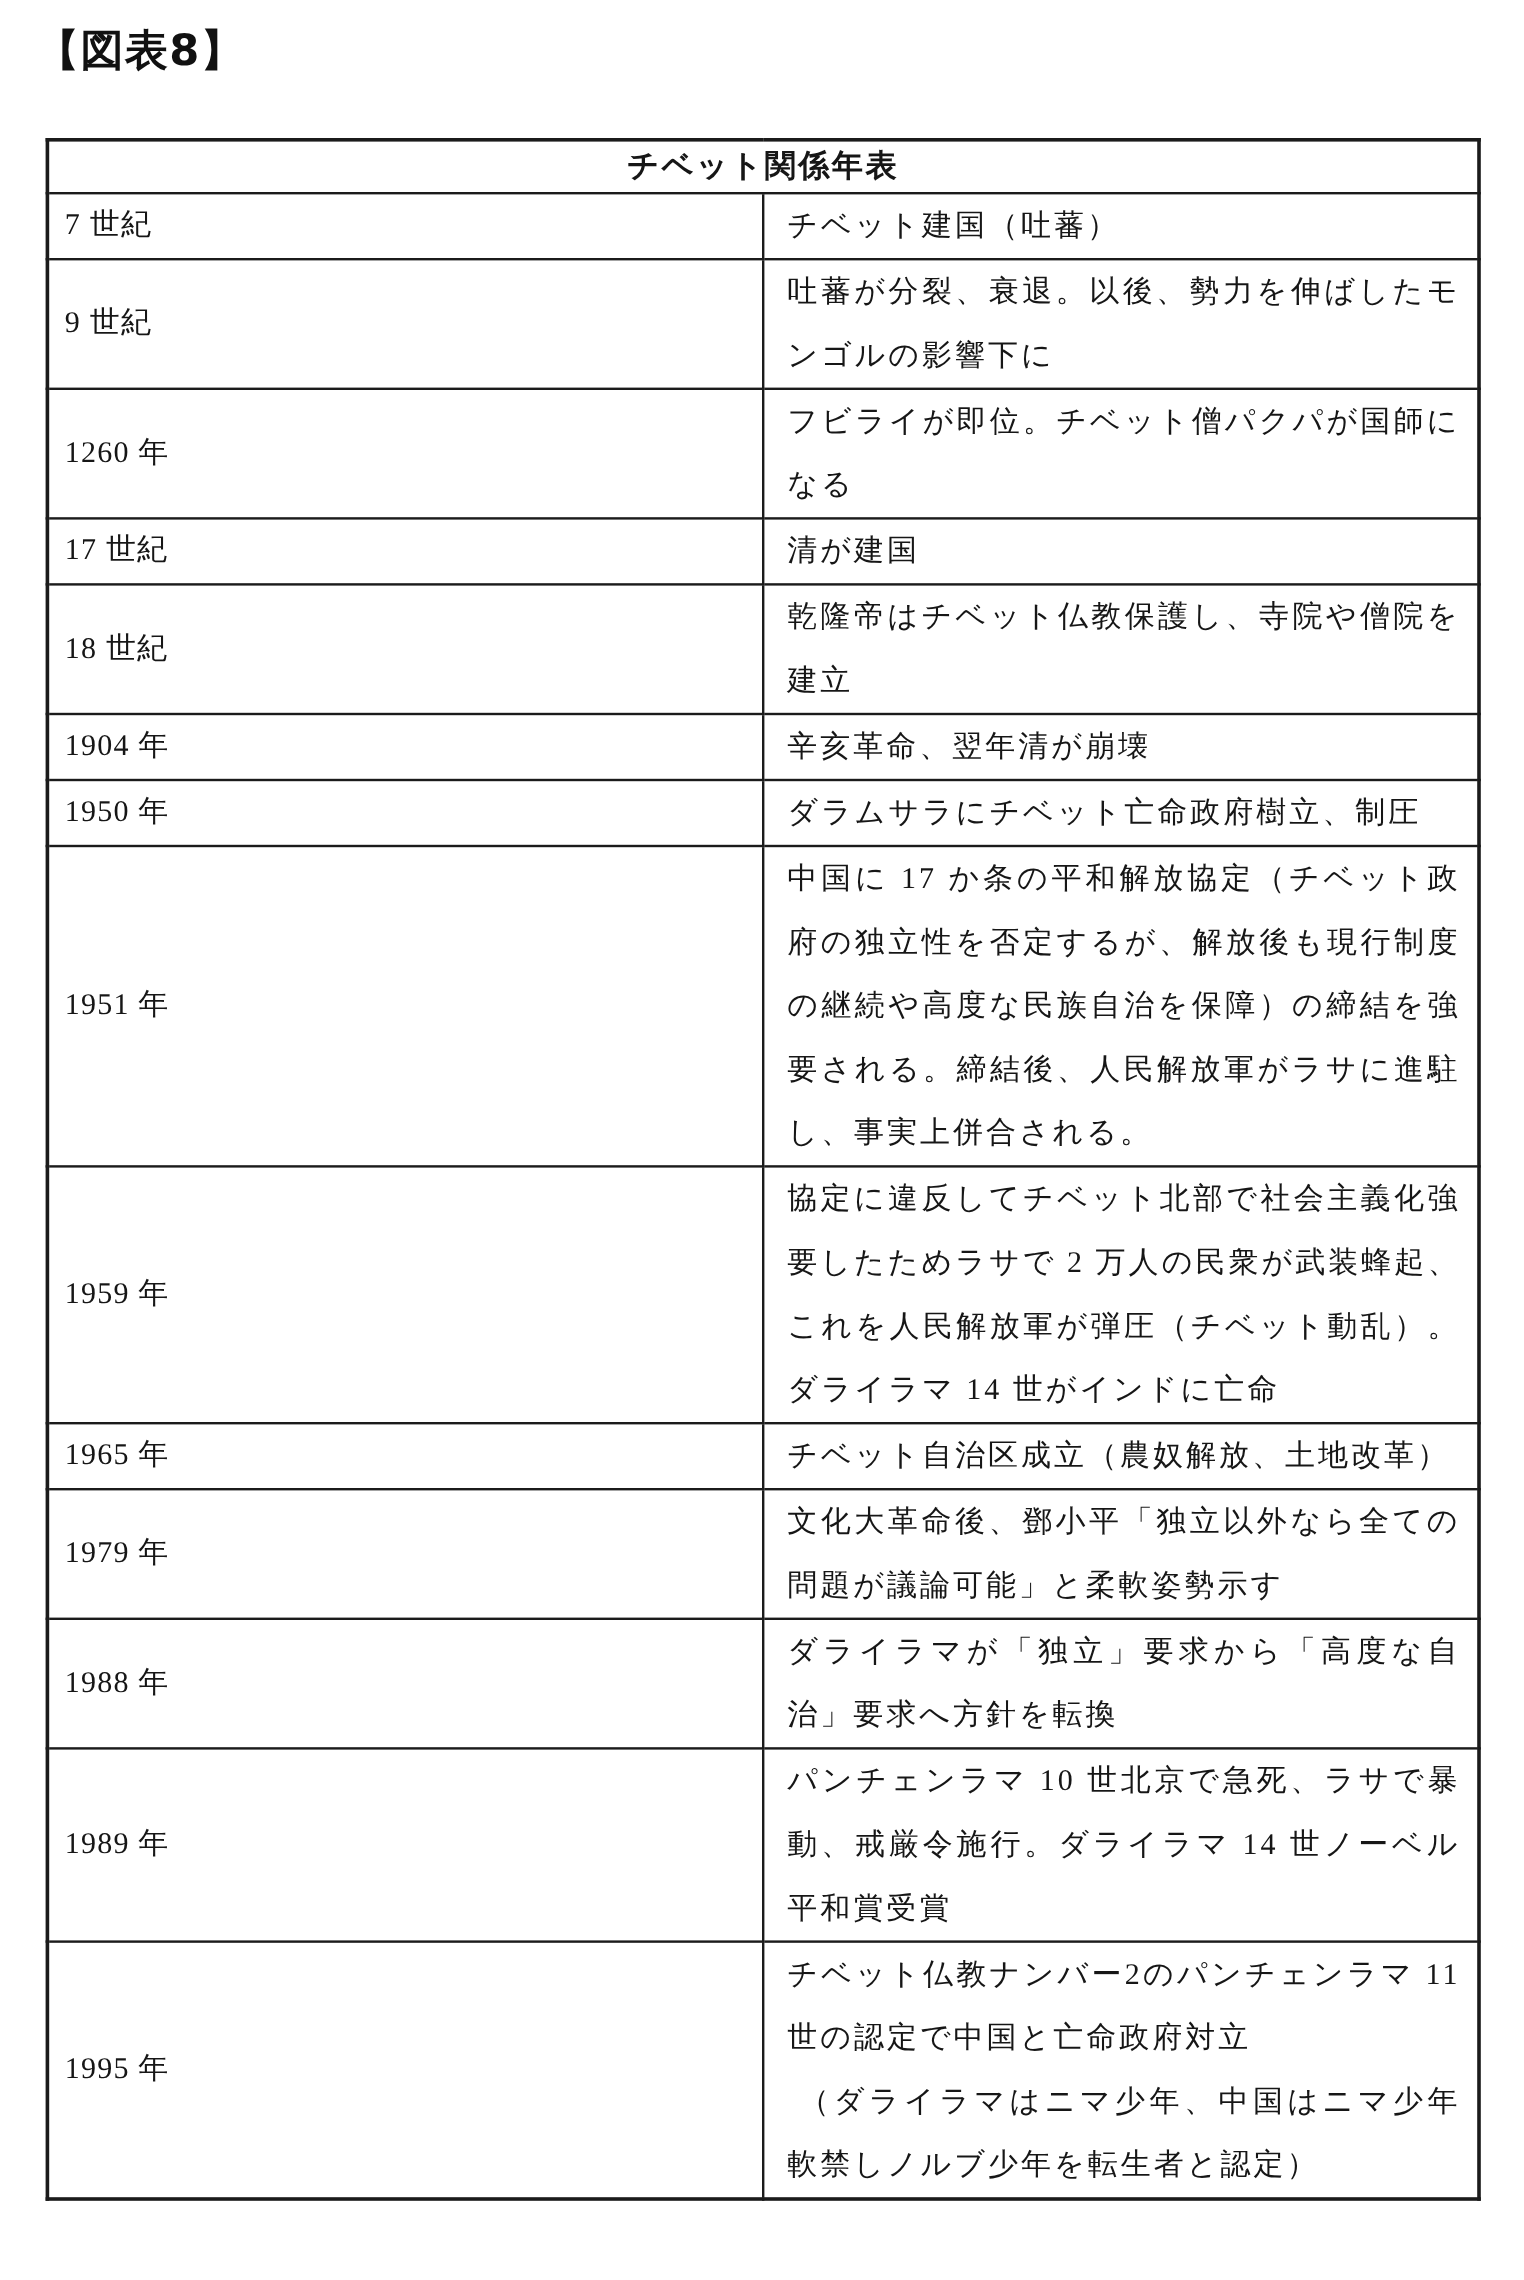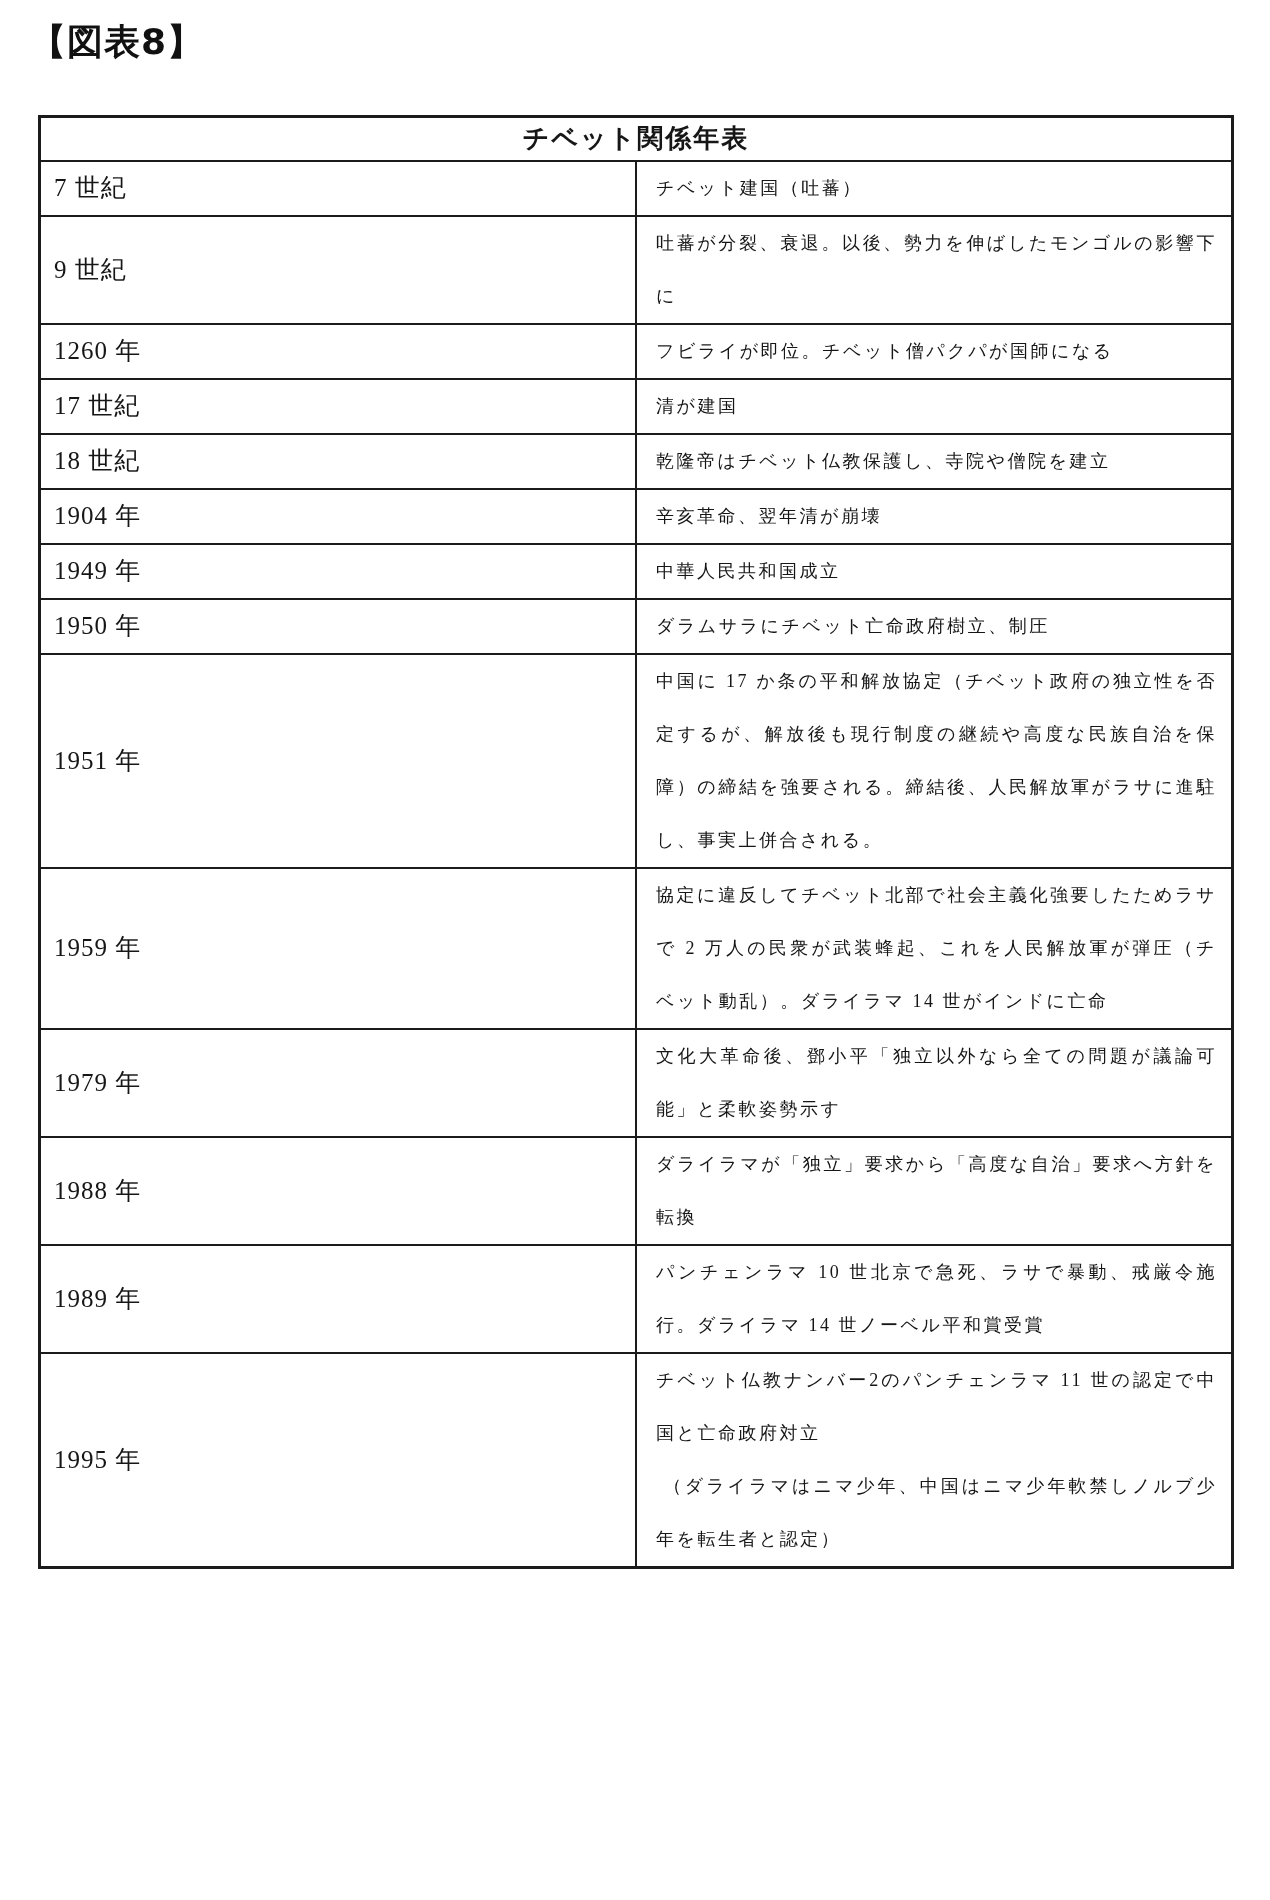--- a/index.html
+++ b/index.html
@@ -49,21 +49,21 @@
   td.year {
     width: 138px;
     font-size: 25px;
     letter-spacing: 1px;
     vertical-align: middle;
     padding: 0 4px 0 13px;
     line-height: 50px;
     white-space: nowrap;
   }
   td.event {
-    font-size: 18px;
+    font-size: 25px;
     letter-spacing: 2.5px;
     line-height: 53px;
     vertical-align: middle;
     padding: 0 14px 0 19px;
     text-align: justify;
     white-space: pre-wrap;
     overflow-wrap: anywhere;
   }
 </style>
 </head>
@@ -97,34 +97,34 @@
         </tr>
         <tr>
           <td class="year">18 世紀</td>
           <td class="event">乾隆帝はチベット仏教保護し、寺院や僧院を建立</td>
         </tr>
         <tr>
           <td class="year">1904 年</td>
           <td class="event">辛亥革命、翌年清が崩壊</td>
         </tr>
         <tr>
-          <td class="year">1949 年</td>
-          <td class="event">中華人民共和国成立</td>
-        </tr>
-        <tr>
           <td class="year">1950 年</td>
           <td class="event">ダラムサラにチベット亡命政府樹立、制圧</td>
         </tr>
         <tr>
           <td class="year">1951 年</td>
           <td class="event">中国に 17 か条の平和解放協定（チベット政府の独立性を否定するが、解放後も現行制度の継続や高度な民族自治を保障）の締結を強要される。締結後、人民解放軍がラサに進駐し、事実上併合される。</td>
         </tr>
         <tr>
           <td class="year">1959 年</td>
           <td class="event">協定に違反してチベット北部で社会主義化強要したためラサで 2 万人の民衆が武装蜂起、これを人民解放軍が弾圧（チベット動乱）。ダライラマ 14 世がインドに亡命</td>
+        </tr>
+        <tr>
+          <td class="year">1965 年</td>
+          <td class="event">チベット自治区成立（農奴解放、土地改革）</td>
         </tr>
         <tr>
           <td class="year">1979 年</td>
           <td class="event">文化大革命後、鄧小平「独立以外なら全ての問題が議論可能」と柔軟姿勢示す</td>
         </tr>
         <tr>
           <td class="year">1988 年</td>
           <td class="event">ダライラマが「独立」要求から「高度な自治」要求へ方針を転換</td>
         </tr>
         <tr>

